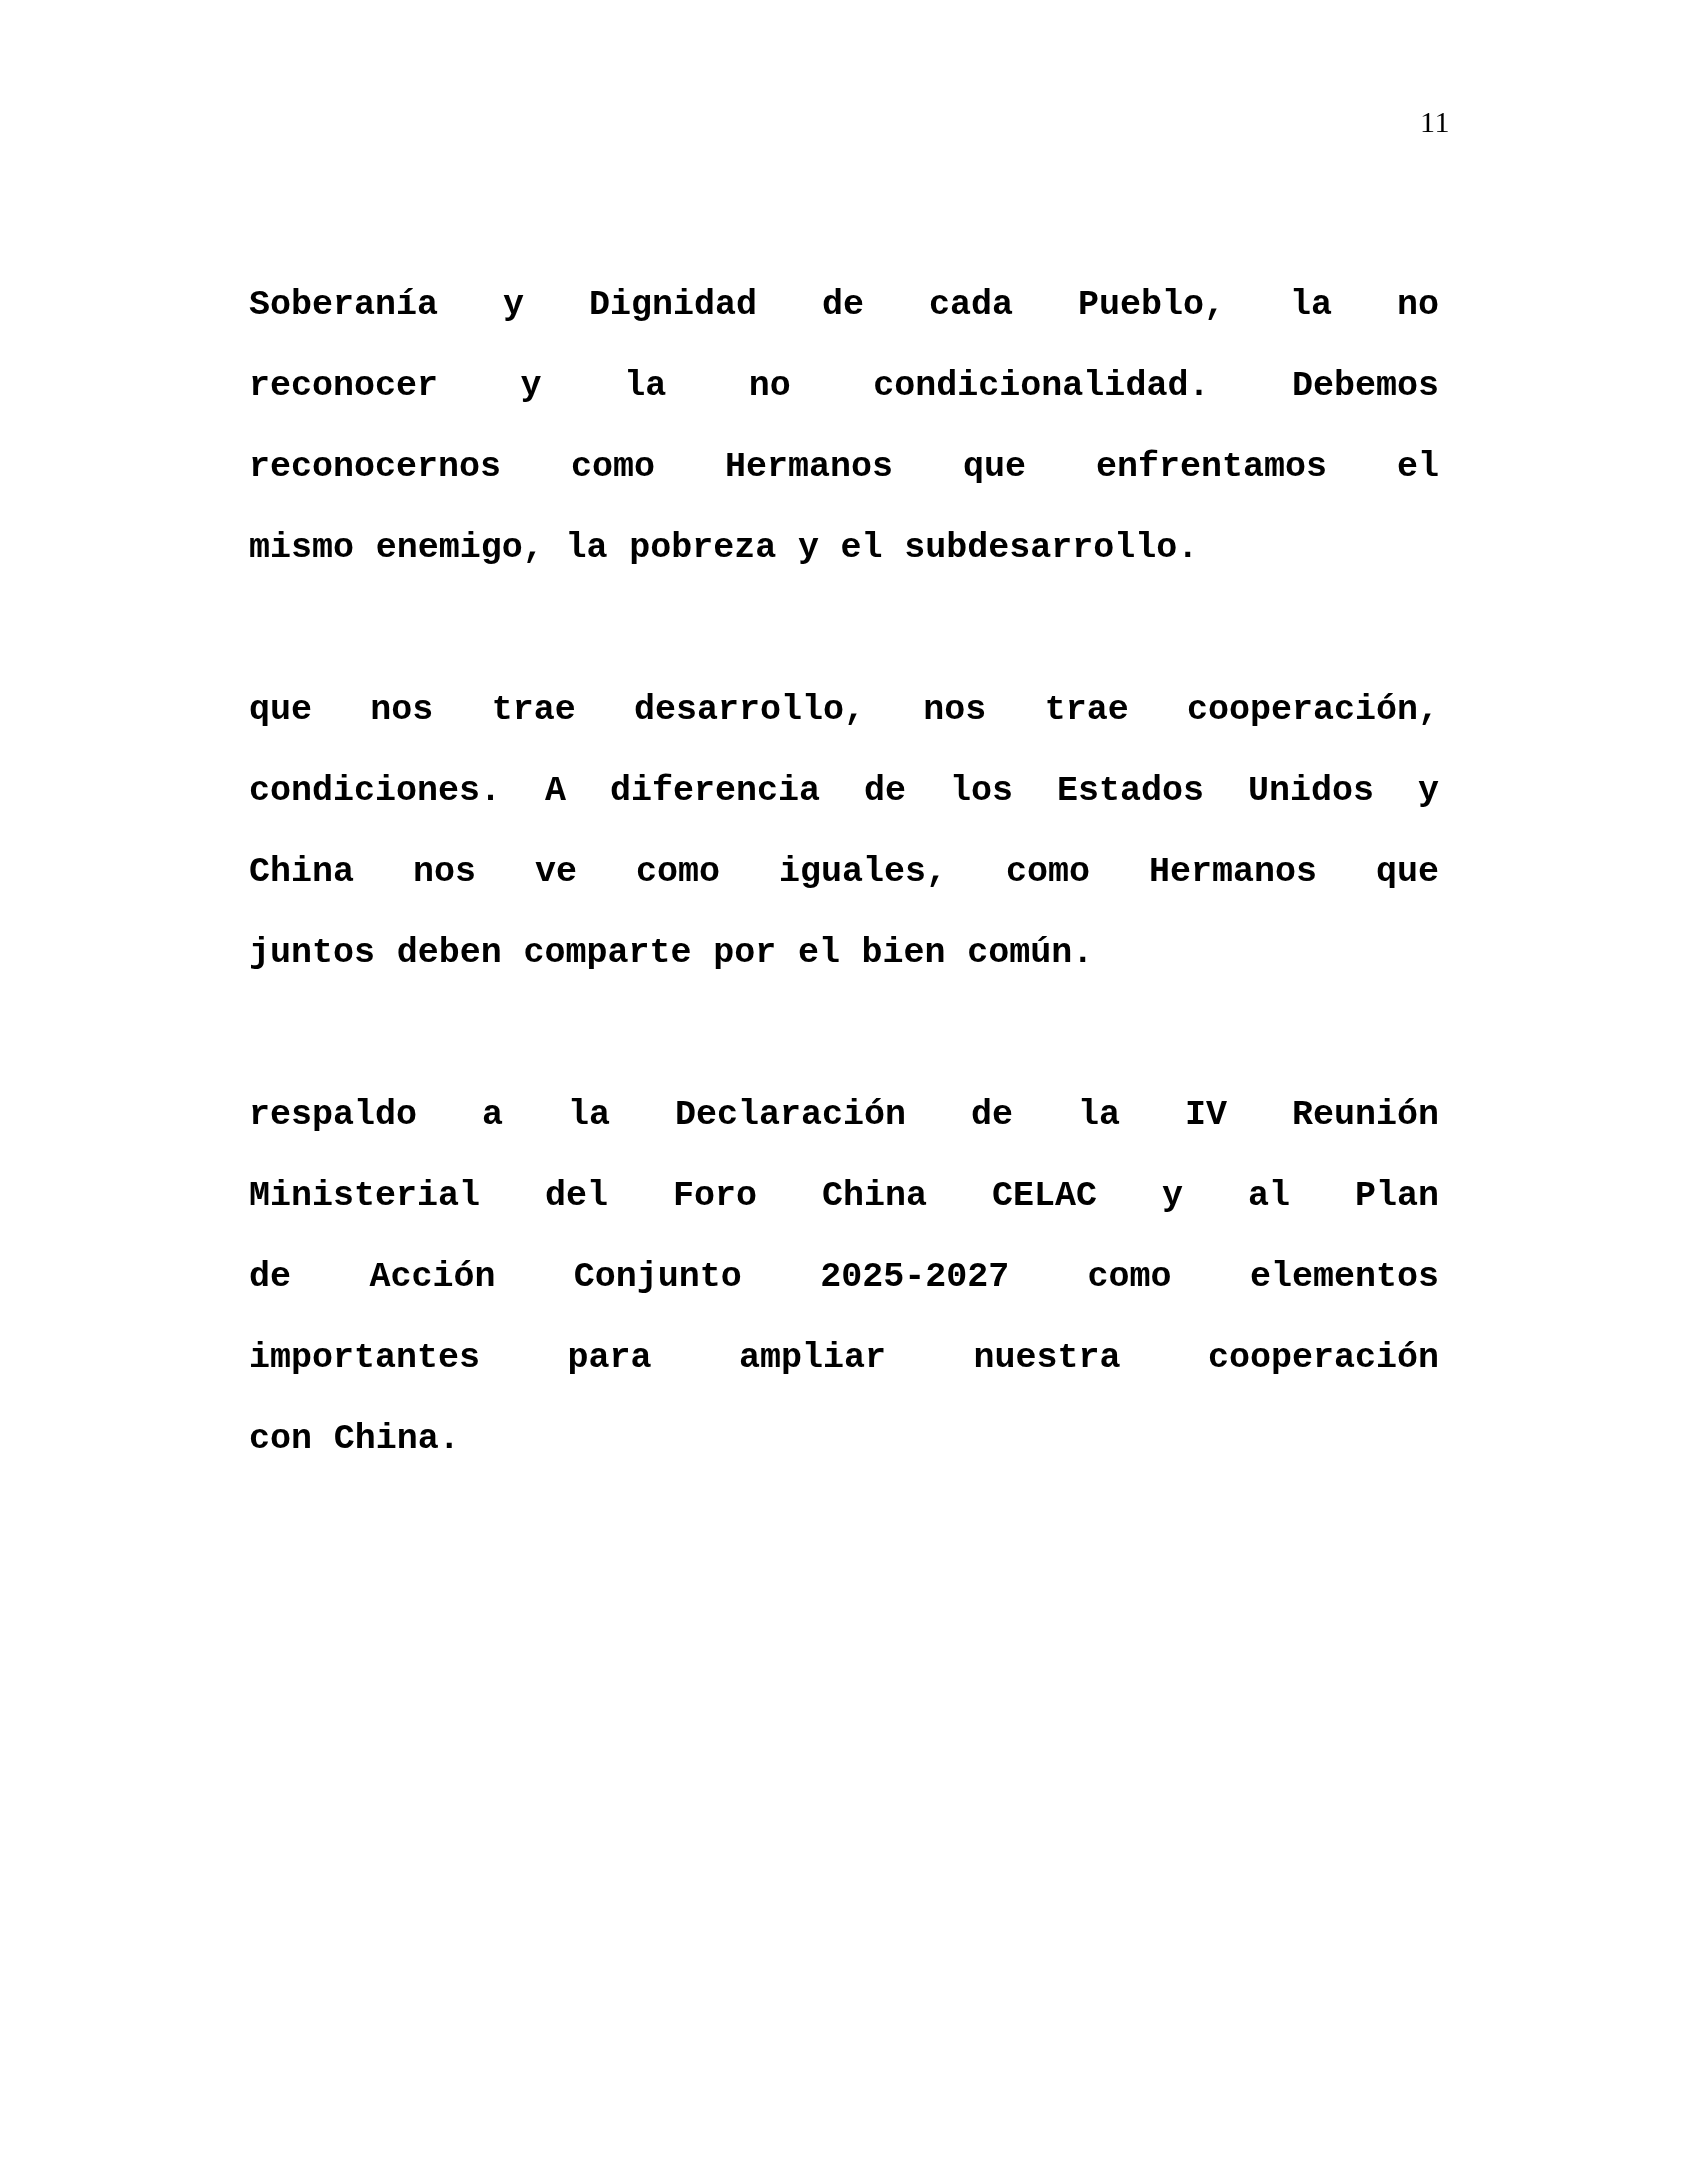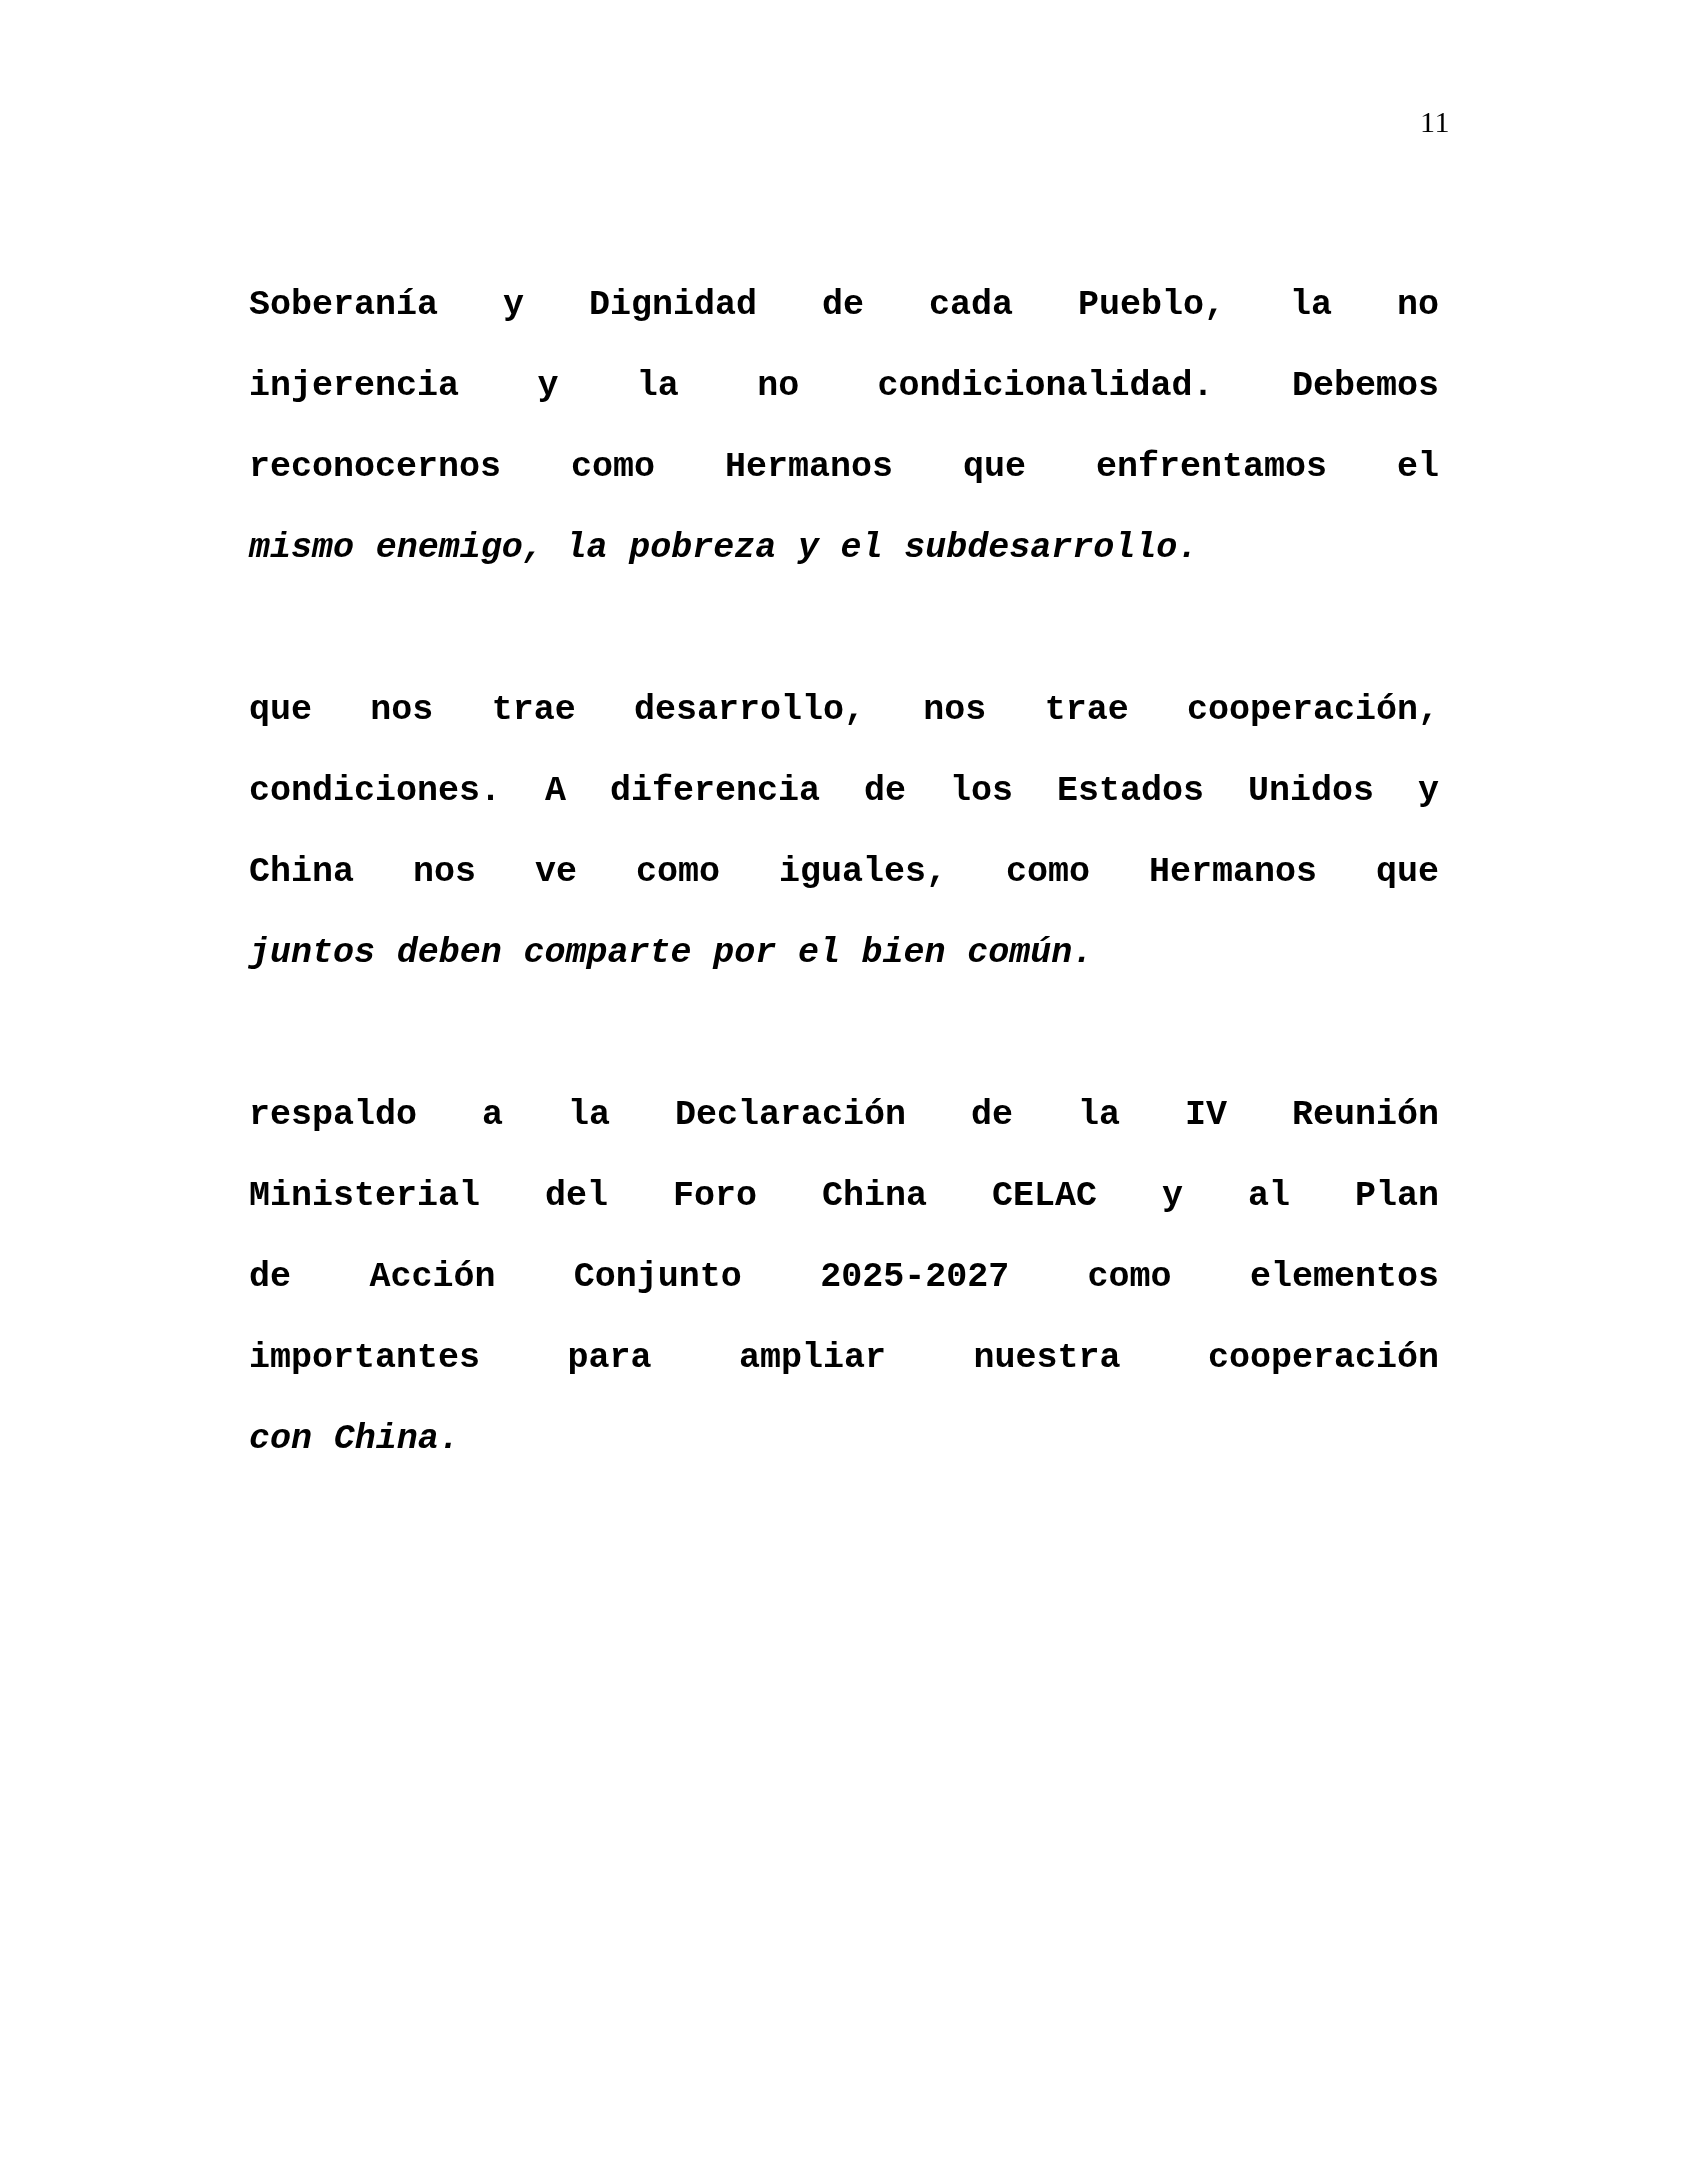--- a/index.html
+++ b/index.html
@@ -65,35 +65,34 @@
     display: block;
     text-align: justify;
     text-justify: inter-word;
     text-align-last: justify;
     white-space: pre;
     margin-left: 16px;
   }
 
   .para > .line.last {
     text-align-last: left;
-    font-style: italic;
   }
 </style>
 </head>
 <body>
 
 <div class="page">
 
   <div class="page-number">11</div>
 
   <div class="text-body">
 
     <div class="para" id="paragraph-1">
         <span class="line">Soberanía y Dignidad de cada Pueblo, la no</span>
-        <span class="line">injerencia y la no condicionalidad. Debemos</span>
+        <span class="line">reconocer y la no condicionalidad. Debemos</span>
         <span class="line">reconocernos como Hermanos que enfrentamos el</span>
         <span class="line last">mismo enemigo, la pobreza y el subdesarrollo.</span>
       </div>
 
     <div class="para" id="paragraph-2">
         <span class="line">que nos trae desarrollo, nos trae cooperación,</span>
         <span class="line">condiciones. A diferencia de los Estados Unidos y</span>
         <span class="line">China nos ve como iguales, como Hermanos que</span>
         <span class="line last">juntos deben comparte por el bien común.</span>
       </div>

